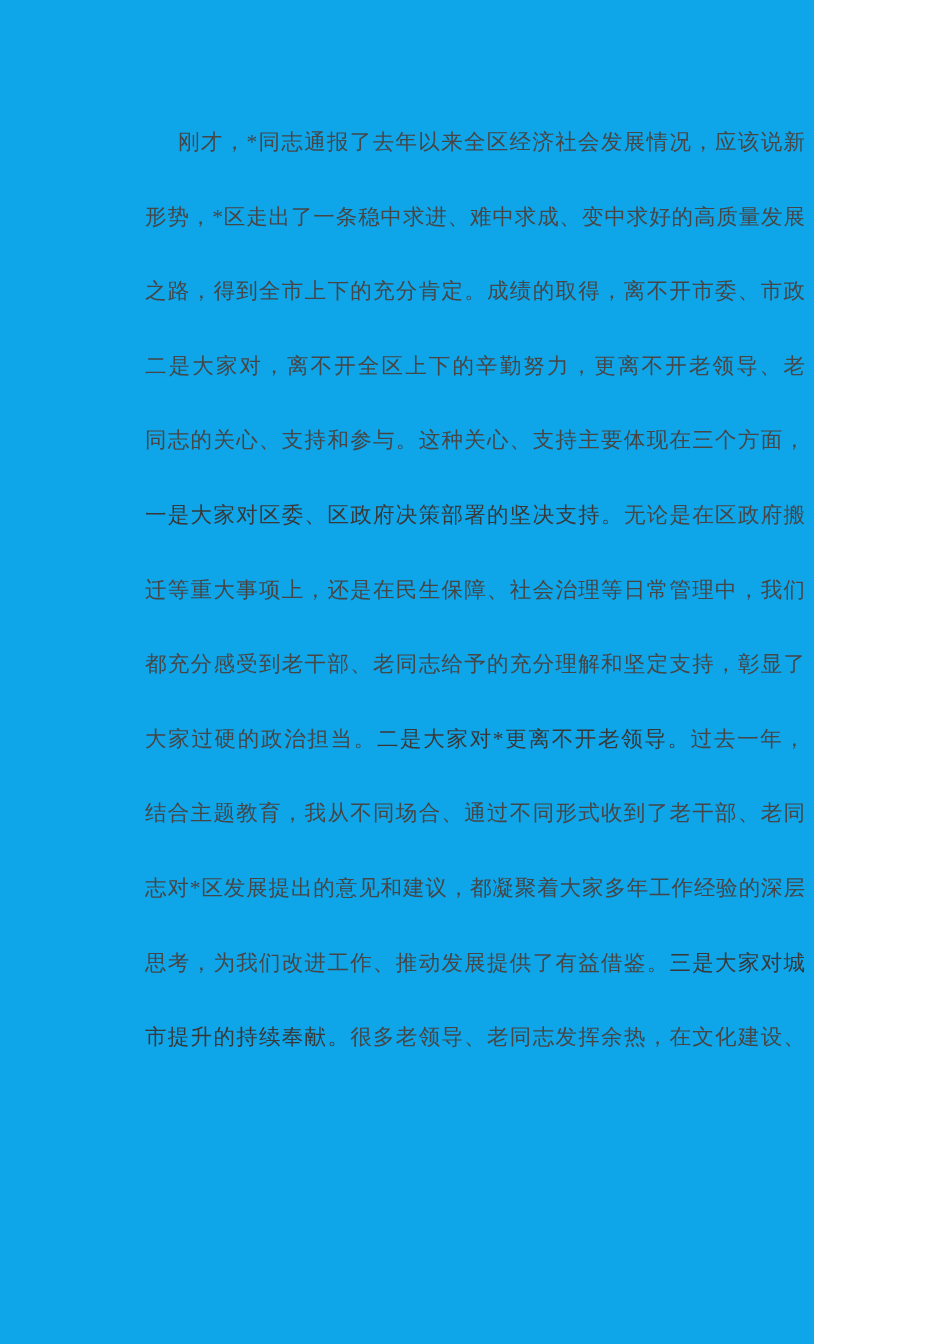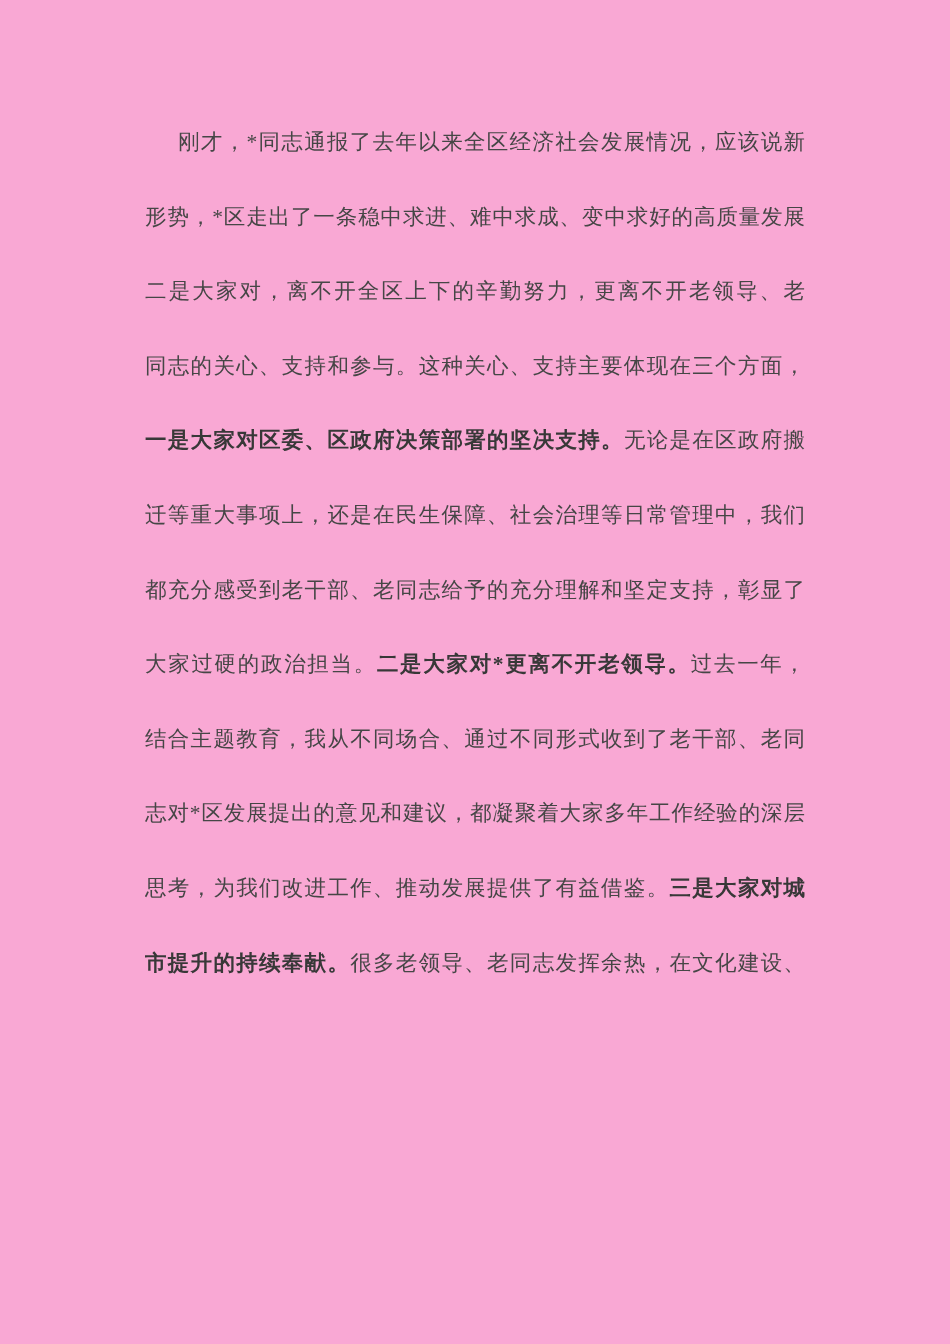--- a/index.html
+++ b/index.html
@@ -3,23 +3,23 @@
 <meta charset="utf-8">
 <style>
   * { margin: 0; padding: 0; box-sizing: border-box; }
   html, body {
     width: 950px;
     background: #ffffff;
     font-family: "Liberation Serif", "DejaVu Serif", serif;
   }
   .page {
     position: relative;
-    width: 950px;
+    width: 814px;
     height: 1344px;
-    background: #f9a8d4;
+    background: #0ea5e9;
     overflow: hidden;
   }
   .doc-body {
     position: absolute;
     left: 145px;
     top: 105px;
     width: 660px;
   }
   .text-line {
     height: 74.6px;
@@ -28,31 +28,32 @@
     color: #464646;
     text-align: justify;
     text-align-last: justify;
     white-space: normal;
     overflow: hidden;
   }
   .text-line.indent {
     text-indent: 33px;
   }
   .text-line .seg-b {
-    font-weight: 700;
+    font-weight: 400;
     color: #383838;
   }
 </style>
 </head>
 <body>
 
 <div class="page">
   <div class="doc-body">
       <div class="text-line indent"><span class="seg">刚才，*同志通报了去年以来全区经济社会发展情况，应该说新</span></div>
       <div class="text-line"><span class="seg">形势，*区走出了一条稳中求进、难中求成、变中求好的高质量发展</span></div>
+      <div class="text-line"><span class="seg">之路，得到全市上下的充分肯定。成绩的取得，离不开市委、市政</span></div>
       <div class="text-line"><span class="seg">二是大家对，离不开全区上下的辛勤努力，更离不开老领导、老</span></div>
       <div class="text-line"><span class="seg">同志的关心、支持和参与。这种关心、支持主要体现在三个方面，</span></div>
       <div class="text-line"><span class="seg-b">一是大家对区委、区政府决策部署的坚决支持。</span><span class="seg">无论是在区政府搬</span></div>
       <div class="text-line"><span class="seg">迁等重大事项上，还是在民生保障、社会治理等日常管理中，我们</span></div>
       <div class="text-line"><span class="seg">都充分感受到老干部、老同志给予的充分理解和坚定支持，彰显了</span></div>
       <div class="text-line"><span class="seg">大家过硬的政治担当。</span><span class="seg-b">二是大家对*更离不开老领导。</span><span class="seg">过去一年，</span></div>
       <div class="text-line"><span class="seg">结合主题教育，我从不同场合、通过不同形式收到了老干部、老同</span></div>
       <div class="text-line"><span class="seg">志对*区发展提出的意见和建议，都凝聚着大家多年工作经验的深层</span></div>
       <div class="text-line"><span class="seg">思考，为我们改进工作、推动发展提供了有益借鉴。</span><span class="seg-b">三是大家对城</span></div>
       <div class="text-line"><span class="seg-b">市提升的持续奉献。</span><span class="seg">很多老领导、老同志发挥余热，在文化建设、</span></div>

